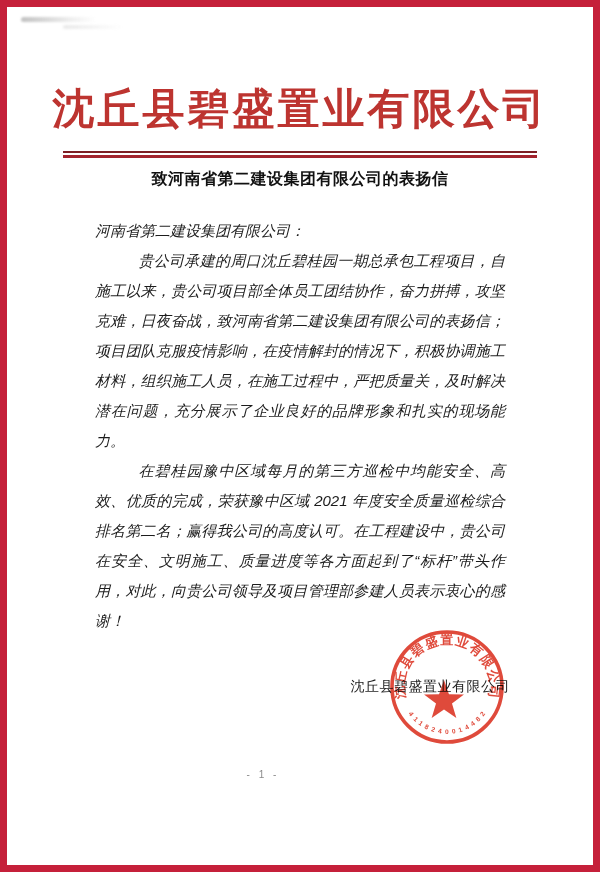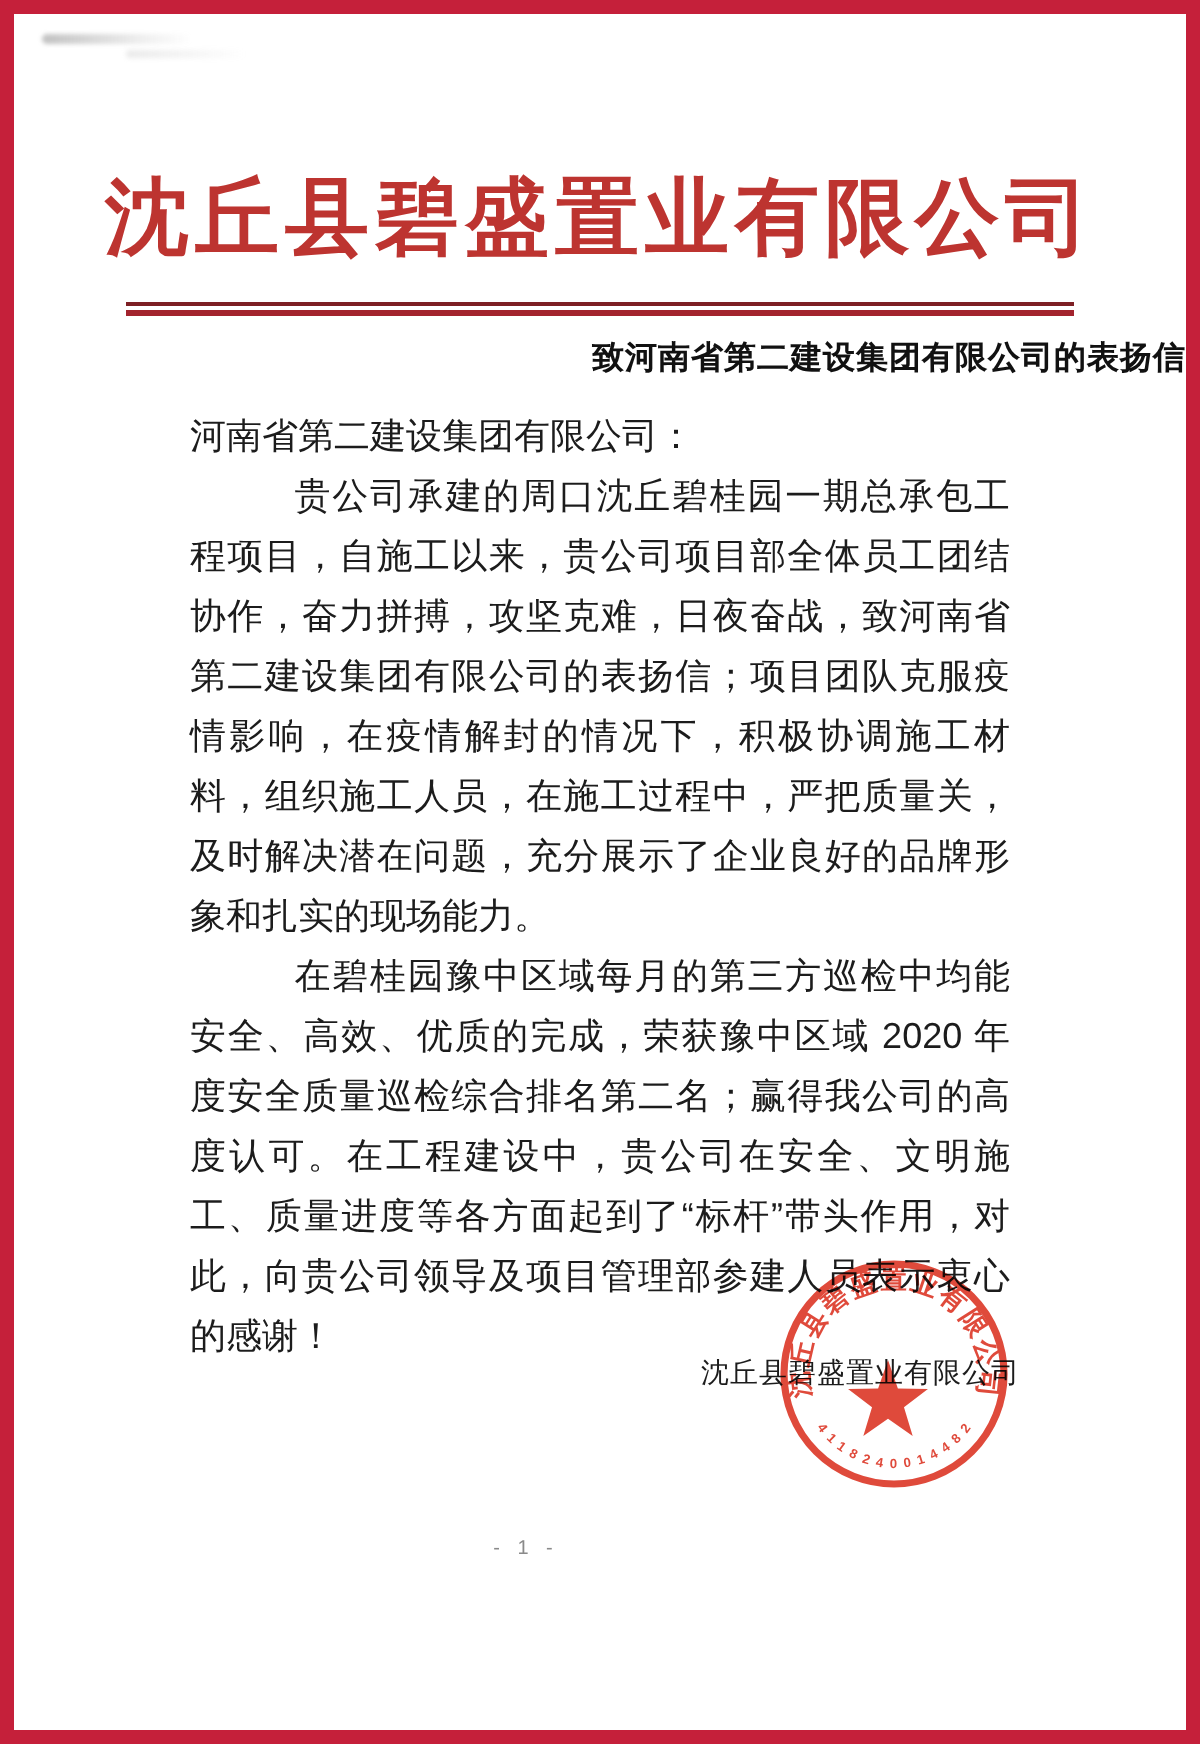--- a/index.html
+++ b/index.html
@@ -29,26 +29,26 @@
   .letterhead{
     margin-top:76px;text-align:center;color:#bd3430;
     font-size:42px;line-height:1.25;font-weight:600;letter-spacing:3px;
     white-space:nowrap;
   }
   .title-rule{
     margin:15px 56px 0 56px;
     border-top:2px solid #7d1f24;height:2px;border-bottom:3px solid #a3242e;
   }
   .letter-title{
-    margin-top:11px;text-align:right;color:#111;
+    margin-top:11px;text-align:center;color:#111;
     font-size:16px;font-weight:bold;letter-spacing:0.5px;
   }
   .letter-body{
-    margin:13px 88px 0 88px;color:#1c1c1c;
-    font-size:18px;line-height:30px;text-align:justify;
+    margin:26px 88px 0 88px;color:#1c1c1c;
+    font-size:15px;line-height:30px;text-align:justify;font-style:italic;
   }
   .salutation{margin:0;}
   .letter-body p{margin:0;text-indent:2.9em;}
 
   .sig-company{
     position:absolute;top:671px;right:83px;color:#1c1c1c;
     font-size:14px;letter-spacing:0.5px;z-index:2;
   }
   .sig-date{
     position:absolute;top:702px;right:100px;color:#1c1c1c;
@@ -78,21 +78,21 @@
 
   <div class="letterhead">沈丘县碧盛置业有限公司</div>
 
   <div class="title-rule"></div>
 
   <div class="letter-title">致河南省第二建设集团有限公司的表扬信</div>
 
   <div class="letter-body">
     <div class="salutation">河南省第二建设集团有限公司：</div>
     <p>贵公司承建的周口沈丘碧桂园一期总承包工程项目，自施工以来，贵公司项目部全体员工团结协作，奋力拼搏，攻坚克难，日夜奋战，致河南省第二建设集团有限公司的表扬信；项目团队克服疫情影响，在疫情解封的情况下，积极协调施工材料，组织施工人员，在施工过程中，严把质量关，及时解决潜在问题，充分展示了企业良好的品牌形象和扎实的现场能力。</p>
-    <p>在碧桂园豫中区域每月的第三方巡检中均能安全、高效、优质的完成，荣获豫中区域 2020 年度安全质量巡检综合排名第二名；赢得我公司的高度认可。在工程建设中，贵公司在安全、文明施工、质量进度等各方面起到了“标杆”带头作用，对此，向贵公司领导及项目管理部参建人员表示衷心的感谢！</p>
+    <p>在碧桂园豫中区域每月的第三方巡检中均能安全、高效、优质的完成，荣获豫中区域 2021 年度安全质量巡检综合排名第二名；赢得我公司的高度认可。在工程建设中，贵公司在安全、文明施工、质量进度等各方面起到了“标杆”带头作用，对此，向贵公司领导及项目管理部参建人员表示衷心的感谢！</p>
   </div>
 
   <div class="sig-company">沈丘县碧盛置业有限公司</div>
 
   <svg class="stamp" viewBox="0 0 132 132" xmlns="http://www.w3.org/2000/svg">
     <defs>
       <path id="arcTop" d="M 24.47,77.13 A 43,43 0 1 1 107.53,77.13" fill="none"></path>
       <path id="arcBottom" d="M 25.3,89.5 A 47,47 0 0 0 106.7,89.5" fill="none"></path>
     </defs>
     <circle cx="66" cy="66" r="55" fill="none" stroke="#dd3a2a" stroke-width="3.6"></circle>

